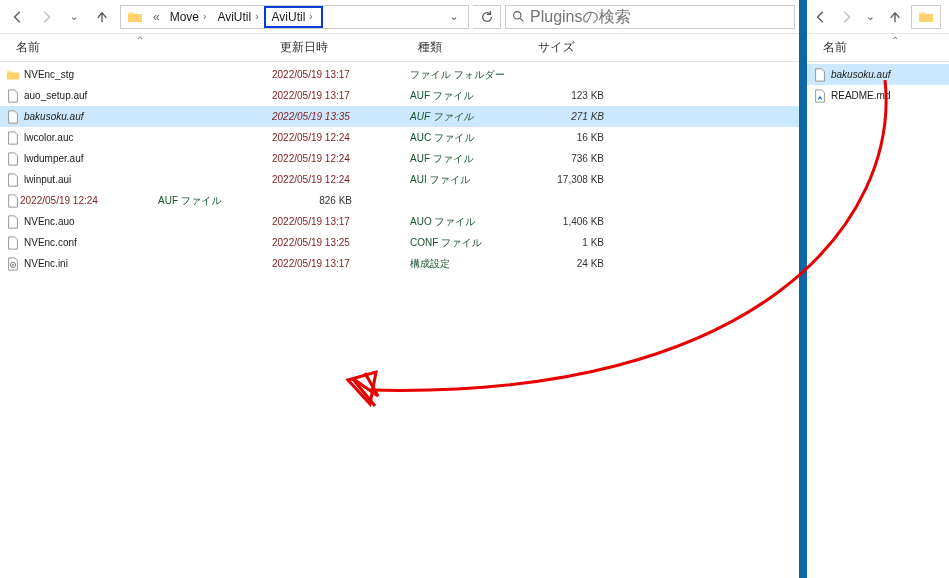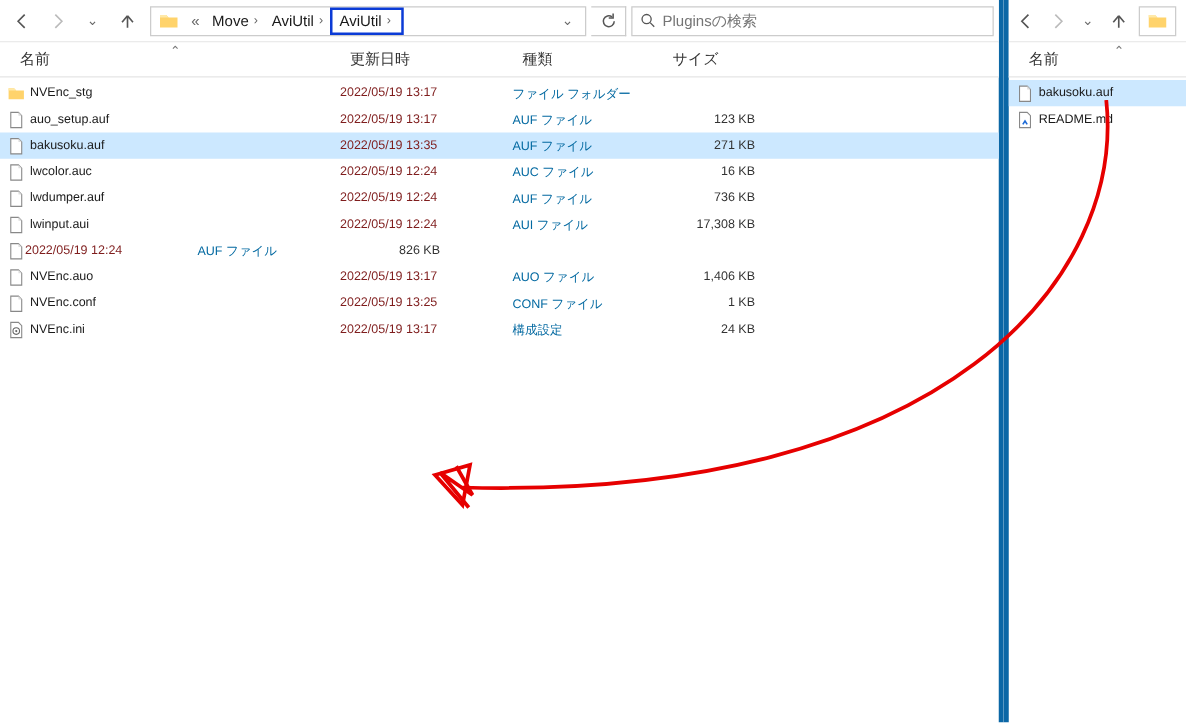--- a/index.html
+++ b/index.html
@@ -78,21 +78,21 @@
     border: 1px solid #ccc;
     display: flex;
     align-items: center;
     background: #fff;
   }
   .searchbar .search-icon {
     width: 24px; display: flex; align-items: center; justify-content: center;
     color: #555;
   }
   .searchbar input {
-    border: none; flex: 1; font-size: 12px; outline: none;
+    border: none; flex: 1; font-size: 16px; outline: none;
     color: #777;
     background: transparent;
   }
   .headers {
     display: flex;
     align-items: center;
     height: 28px;
     border-bottom: 1px solid #e5e5e5;
     background: #fff;
     font-size: 12px;
@@ -117,28 +117,28 @@
     font-size: 10px;
     color: #777;
   }
   .rows { padding-top: 2px; }
   .row {
     display: flex;
     align-items: center;
     height: 21px;
     font-size: 10px;
   }
-  .row.selected { background: #cce8ff; }
+  .row.selected { background: #cce8ff; font-style: italic; }
   .row .icon-cell {
     width: 20px; padding-left: 6px;
     display: flex; align-items: center;
   }
   .row .name-cell { width: 252px; padding-left: 4px; }
   .row .date-cell { width: 138px; color: #7f1d1d; }
-  .row .type-cell { width: 120px; color: #0369a1; }
+  .row .type-cell { width: 120px; color: #14532d; }
   .row .size-cell { width: 74px; text-align: right; color: #333; }
   .file-icon, .folder-ico {
     width: 16px; height: 16px;
   }
   .window.right .toolbar { padding-left: 2px; }
   .window.right .col-name { width: 140px; }
   .annotation {
     position: absolute;
     top: 80px; left: 330px;
     width: 590px; height: 330px;

